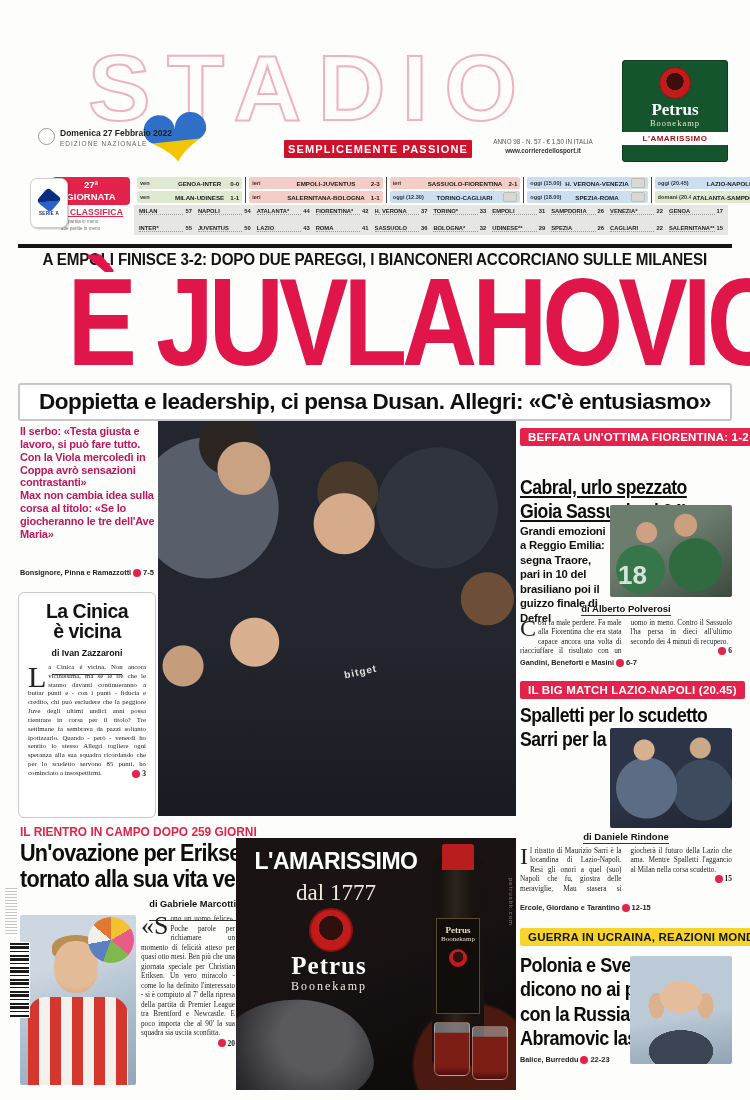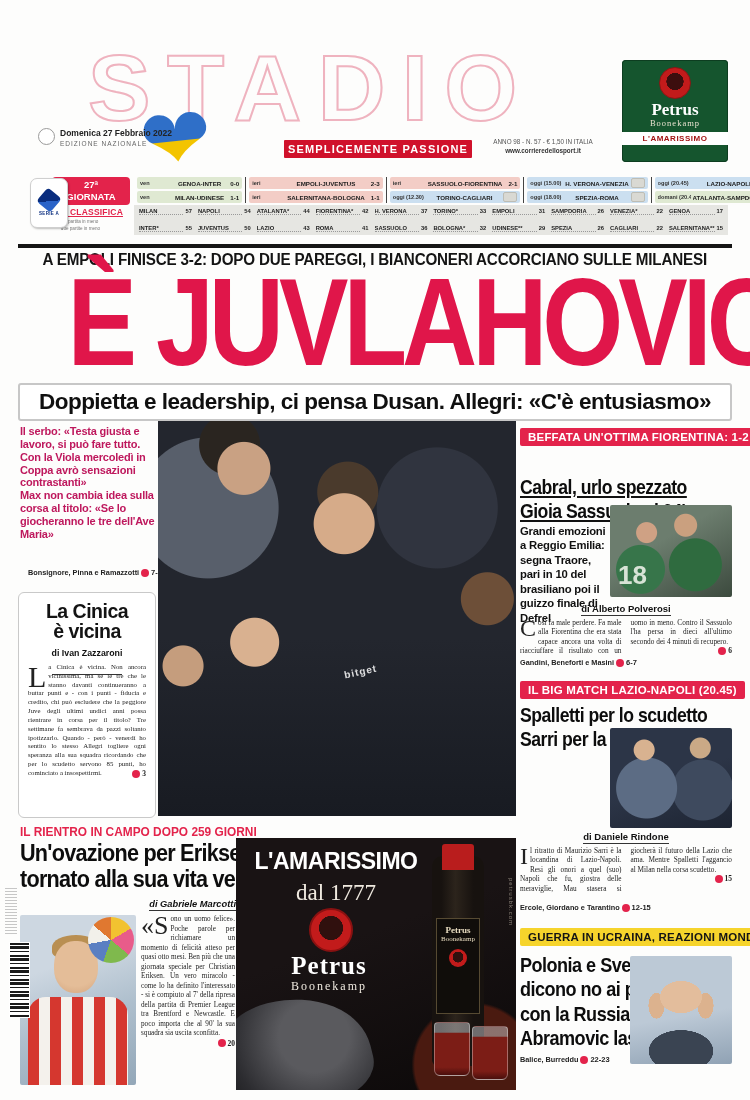--- a/index.html
+++ b/index.html
@@ -67,40 +67,40 @@
   .mainHead{left:0;top:258px;width:750px;text-align:center;}
   .mainHead span{display:inline-block;font-weight:bold;font-size:124px;line-height:.98;letter-spacing:-6px;
                  color:#e0164a;transform:scaleX(.84);white-space:nowrap;padding-top:4px;}
   .subhead{left:18px;top:383px;width:710px;border:2px solid #c7c7c7;border-radius:3px;text-align:center;
            font-weight:bold;font-size:22.5px;letter-spacing:-.5px;padding:4px 0;color:#101010;background:#fff;}
 
   
   .leadIntro{left:20px;top:425px;width:135px;font-size:11px;font-weight:bold;line-height:1.17;color:#be185d;letter-spacing:-.2px;}
   .leadIntro p{margin:0;}
   .bylineRow{font-size:7.3px;font-weight:bold;color:#222;display:flex;align-items:center;gap:2px;}
-  .lby{left:20px;top:568px;width:140px;margin-left:8px;}
+  .lby{left:20px;top:568px;width:140px;}
   .pg{display:inline-block;width:8px;height:8px;background:#e3234b;border-radius:50%;flex:0 0 auto;}
   .pgn{font-size:7.5px;font-weight:bold;color:#222;}
   .cinica{left:18px;top:592px;width:138px;height:226px;border:1px solid #c9c9c9;border-radius:6px;
           padding:8px 9px;box-sizing:border-box;background:#fff;}
   .cinTitle{text-align:center;font-size:19.5px;font-weight:bold;line-height:1.05;letter-spacing:-.5px;color:#131313;}
   .cinAuthor{text-align:center;font-size:8.8px;font-weight:bold;margin:6px 0 5px;}
   .cinAuthor span{border-bottom:1px solid #333;padding-bottom:16px;}
   .serif{font-family:"Liberation Serif",serif;text-align:justify;color:#222;}
   .cinBody{font-size:6.8px;line-height:1.3;}
   .dropcap{float:left;font-family:"Liberation Serif",serif;font-size:30px;line-height:.8;padding:2px 2px 0 0;color:#222;}
   .endpg{display:inline-flex;align-items:center;gap:2px;float:right;}
 
   
   .erKicker{left:20px;top:822px;white-space:nowrap;}
   .erKicker span{display:inline-block;color:#e3234b;font-weight:bold;font-size:13.5px;transform:scaleX(.88);transform-origin:left;}
   .erHead{left:20px;top:840px;width:220px;}
   .erHead div{font-weight:bold;font-size:23px;line-height:1.13;letter-spacing:-.8px;transform:scaleX(.94);transform-origin:left;white-space:nowrap;color:#0d0d0d;}
   .erAuthor{left:128px;top:899px;width:108px;text-align:right;font-weight:bold;font-size:9.3px;}
-  .erAuthor span{border-bottom:1px solid #333;padding-bottom:1px;font-style:italic;}
+  .erAuthor span{border-bottom:1px solid #333;padding-bottom:11px;}
   .erPhoto{left:20px;top:915px;width:116px;height:170px;border-radius:2px;overflow:hidden;
            background:linear-gradient(160deg,#cdd7e1 0 30%,#aebfcd 60%,#93a7b8 100%);}
   .erShirt{position:absolute;left:8px;bottom:-4px;width:100px;height:92px;border-radius:18px 18px 0 0;
            background:repeating-linear-gradient(90deg,#d5372f 0 11px,#f4f1ec 11px 22px);}
   .erHeadC{position:absolute;left:34px;top:26px;width:44px;height:52px;border-radius:46%;
            background:radial-gradient(circle at 50% 42%,#e4bd98 0 62%,#d3a57e 100%);}
   .erHair{position:absolute;left:32px;top:20px;width:48px;height:24px;border-radius:50% 50% 30% 30%;background:#b98f52;}
   .erBall{position:absolute;right:2px;top:2px;width:46px;height:46px;border-radius:50%;
           background:conic-gradient(#f2c230 0 60deg,#e85c8a 60deg 130deg,#7fb94d 130deg 200deg,#5a7fc2 200deg 260deg,#f2f0ea 260deg 310deg,#e07830 310deg 360deg);}
   .erBody{left:141px;top:915px;width:94px;font-size:7.2px;line-height:1.32;}

